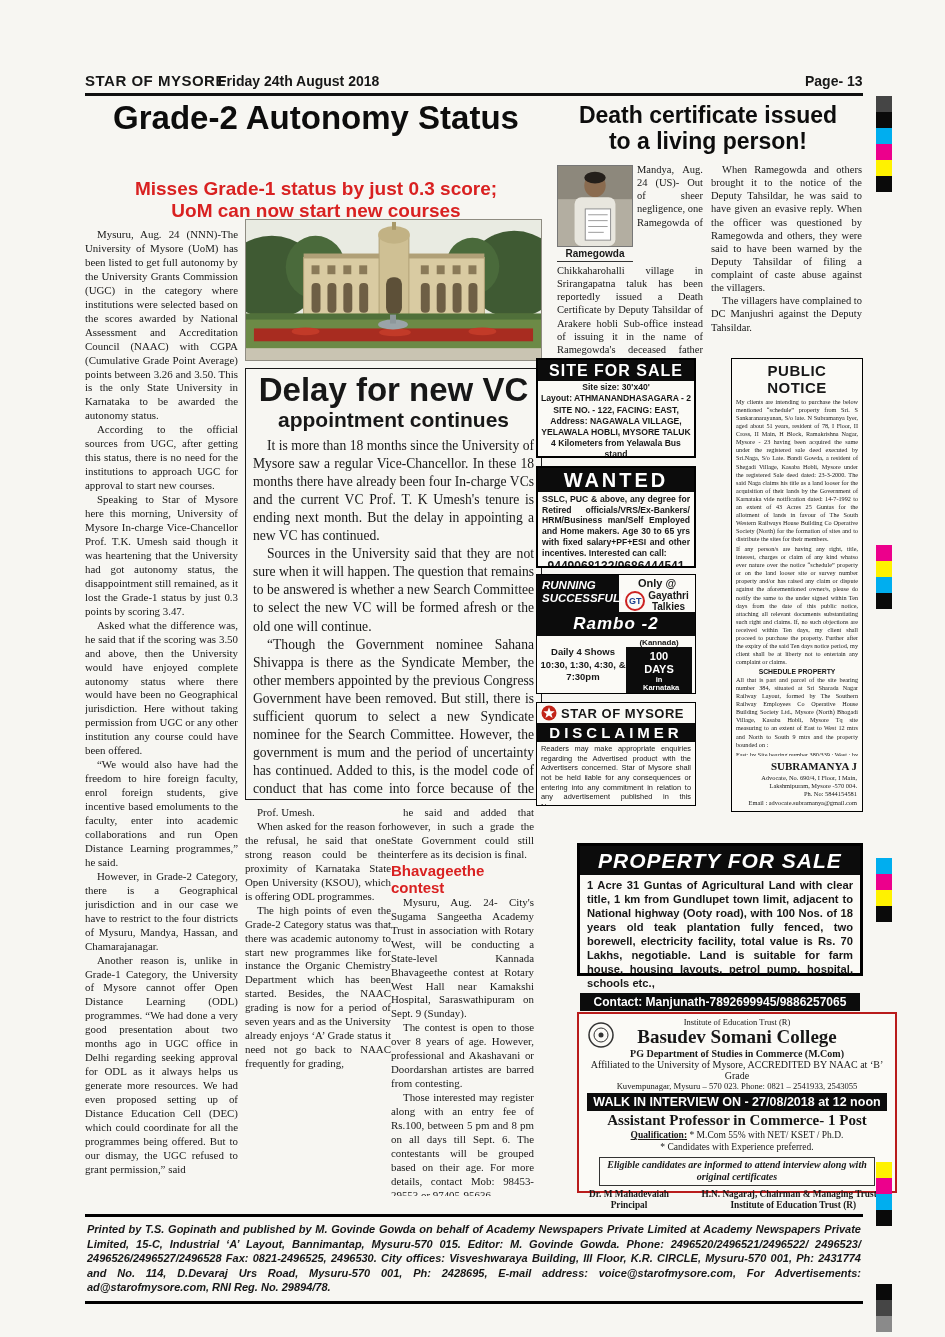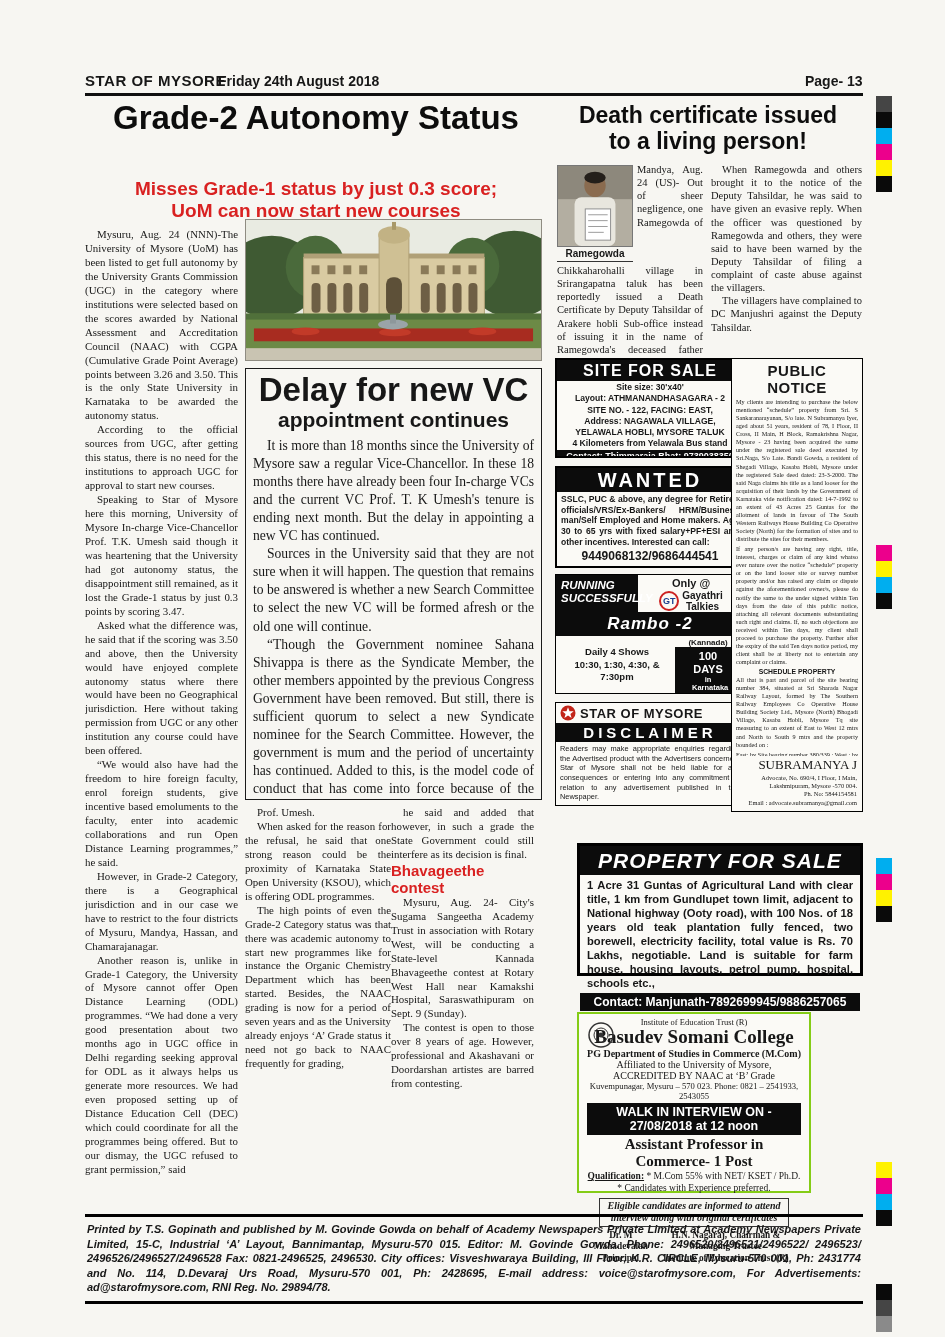--- a/index.html
+++ b/index.html
@@ -44,21 +44,21 @@
   .dcol2 { left:711px; top:163px; width:151px; height:196px; font-size:10.5px; line-height:1.25; }
   .dcol2 p { text-indent:11px; }
   .d-photo-wrap { float:left; width:76px; margin:2px 4px 2px 0; }
   .d-photo { width:76px; height:82px; border:1px solid #777; display:block; }
   .d-caption { font:bold 10px "Liberation Sans",sans-serif; text-align:center; border-bottom:1px solid #333; padding:1px 0 2px; }
 
   
   .bhava-hl { font:bold 15px "Liberation Sans",sans-serif; color:#d92121; text-align:left; margin:6px 0 3px; text-indent:0 !important; }
 
   
-  .ad { position:absolute; left:555px; width:190px; border:2px solid #000; background:#fbfaf6; overflow:hidden; }
+  .ad { position:absolute; left:536px; width:160px; border:2px solid #000; background:#fbfaf6; overflow:hidden; }
   .bar-black { background:#0c0c0c; color:#fff; text-align:center; }
 
   .site-ad { top:358px; height:100px; }
   .site-title { font:bold 16px/1.2 "Liberation Sans",sans-serif; letter-spacing:1px; padding:1px 0; }
   .site-lines { font:bold 8.6px/1.3 "Liberation Sans",sans-serif; text-align:center; padding:1px 2px; }
   .site-contact { font:bold 9px/1.25 "Liberation Sans",sans-serif; padding:1px 0; }
 
   .wanted-ad { top:466px; height:102px; }
   .wanted-title { font:bold 20px/1.1 "Liberation Sans",sans-serif; letter-spacing:3px; padding:1px 0; }
   .wanted-body { font:bold 8.6px/1.25 "Liberation Sans",sans-serif; text-align:justify; padding:2px 4px 0; }
@@ -88,30 +88,30 @@
   .disc-body { font:7.4px/1.3 "Liberation Sans",sans-serif; text-align:justify; padding:2px 4px 0; }
   .disc-sign { font:bold 8px "Liberation Sans",sans-serif; text-align:left; padding:1px 4px; }
 
   
   .pn { left:731px; top:358px; width:132px; height:454px; border:1.5px solid #000; background:#fbfaf6; padding:3px 4px; overflow:hidden; }
   .pn-title { text-align:center; font:bold 15px "Liberation Sans",sans-serif; letter-spacing:.5px; margin-bottom:2px; }
   .pn-body { font-size:6.2px; line-height:1.3; text-align:justify; height:358px; overflow:hidden; }
   .pn-body p { margin:0 0 2px; }
   .pn-sub { text-align:center; font:bold 6.8px "Liberation Sans",sans-serif; margin:2px 0 1px; }
   .pn-sig { position:absolute; right:5px; bottom:4px; text-align:right; font-size:6.4px; line-height:1.3; background:#fbfaf6; }
-  .pn-sig .nm { font-weight:normal; font-size:13px; }
+  .pn-sig .nm { font-weight:bold; font-size:11px; }
 
   
   .prop { left:577px; top:843px; width:286px; height:133px; border:3px solid #000; background:#fbfaf6; }
   .prop-title { font:bold italic 21px/1.2 "Liberation Sans",sans-serif; letter-spacing:1px; padding:2px 0; }
   .prop-body { font:bold 11.2px/1.25 "Liberation Sans",sans-serif; text-align:justify; padding:3px 7px; }
   .prop-contact { font:bold 12px "Liberation Sans",sans-serif; padding:2px 0; }
 
   
-  .college { left:577px; top:1012px; width:234px; height:181px; border:2px solid #84cc16; background:#fbfaf6; padding:3px 8px; text-align:center; }
+  .college { left:577px; top:1012px; width:320px; height:181px; border:2px solid #b91c1c; background:#fbfaf6; padding:3px 8px; text-align:center; }
   .col-trust { font-size:8.5px; }
   .col-name { font:bold 19px/1.1 "Liberation Serif",serif; }
   .col-dept { font-size:10px; font-weight:bold; }
   .col-aff { font-size:10px; }
   .col-addr { font-size:8.6px; margin-bottom:2px; }
   .col-walkin { font:bold 12.5px "Liberation Sans",sans-serif; padding:2px 0; margin:1px 0; }
   .col-post { font:bold 15px "Liberation Serif",serif; margin:1px 0; }
   .col-qual { font-size:9.5px; line-height:1.25; }
   .col-qual b { text-decoration:underline; }
   .col-note { border:1px solid #333; font:bold italic 10px/1.25 "Liberation Serif",serif; margin:3px 12px; padding:1px; }
@@ -209,20 +209,21 @@
     <p>Prof. Umesh.</p>
     <p>When asked for the reason for the refusal, he said that one strong reason could be the proximity of Karnataka State Open University (KSOU), which is offering ODL programmes.</p>
     <p>The high points of even the Grade-2 Category status was that there was academic autonomy to start new programmes like for instance the Organic Chemistry Department which has been started. Besides, the NAAC grading is now for a period of seven years and as the University already enjoys ‘A’ Grade status it need not go back to NAAC frequently for grading,</p>
   </div>
 
   <div class="abs bodycol col3">
     <p>he said and added that however, in such a grade the State Government could still interfere as its decision is final.</p>
     <p class="bhava-hl">Bhavageethe contest</p>
     <p>Mysuru, Aug. 24- City's Sugama Sangeetha Academy Trust in association with Rotary West, will be conducting a State-level Kannada Bhavageethe contest at Rotary West Hall near Kamakshi Hospital, Saraswathipuram on Sept. 9 (Sunday).</p>
     <p>The contest is open to those over 8 years of age. However, professional and Akashavani or Doordarshan artistes are barred from contesting.</p>
+    <p>Those interested may register along with an entry fee of Rs.100, between 5 pm and 8 pm on all days till Sept. 6. The contestants will be grouped based on their age. For more details, contact Mob: 98453-29553 or 97405-95636.</p>
   </div>
 
   <div class="abs death-hl">
     <div>Death certificate issued</div>
     <div>to a living person!</div>
   </div>
 
   <div class="abs bodycol dcol1">
     <span class="d-photo-wrap">
       <svg class="d-photo" viewBox="0 0 76 82" preserveAspectRatio="none">

